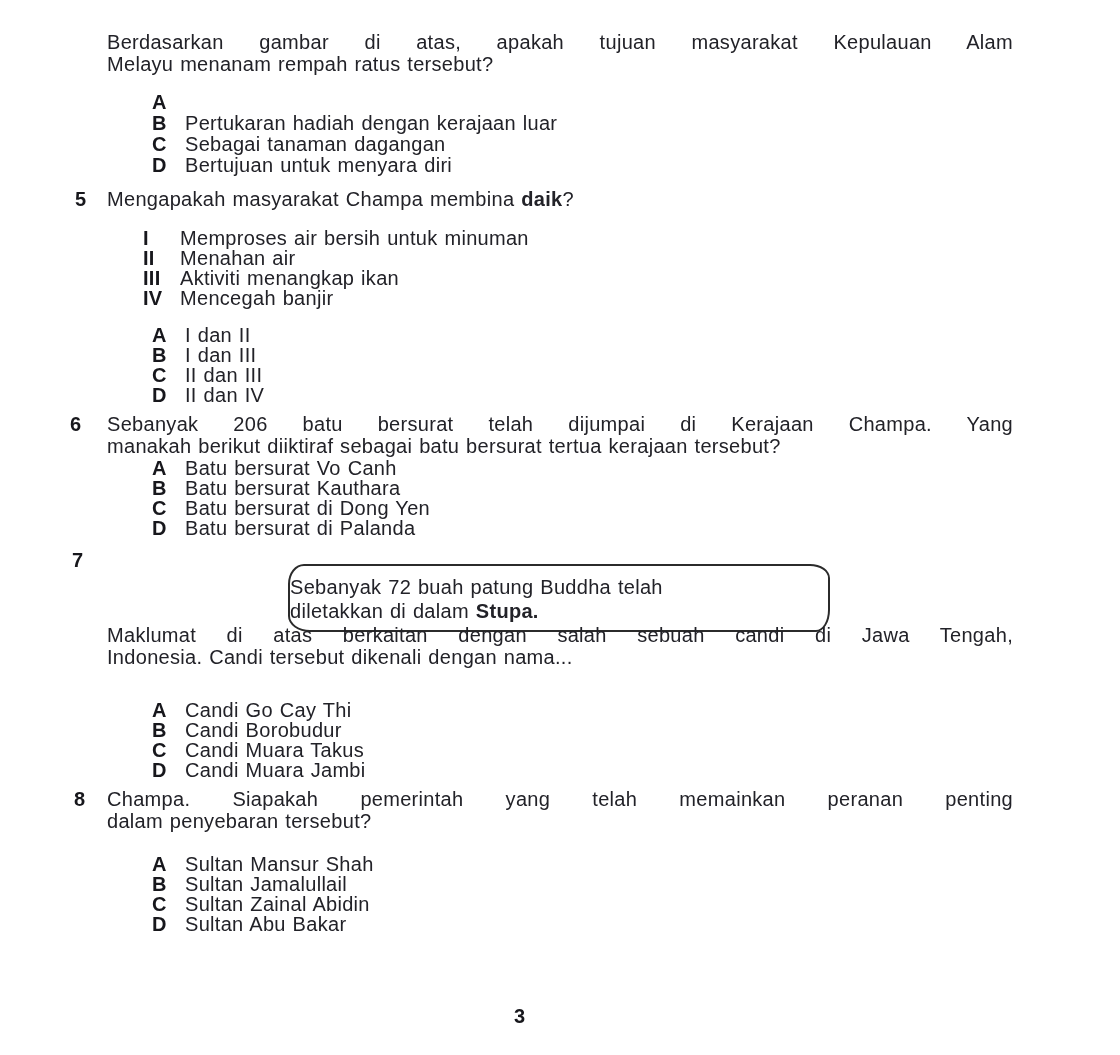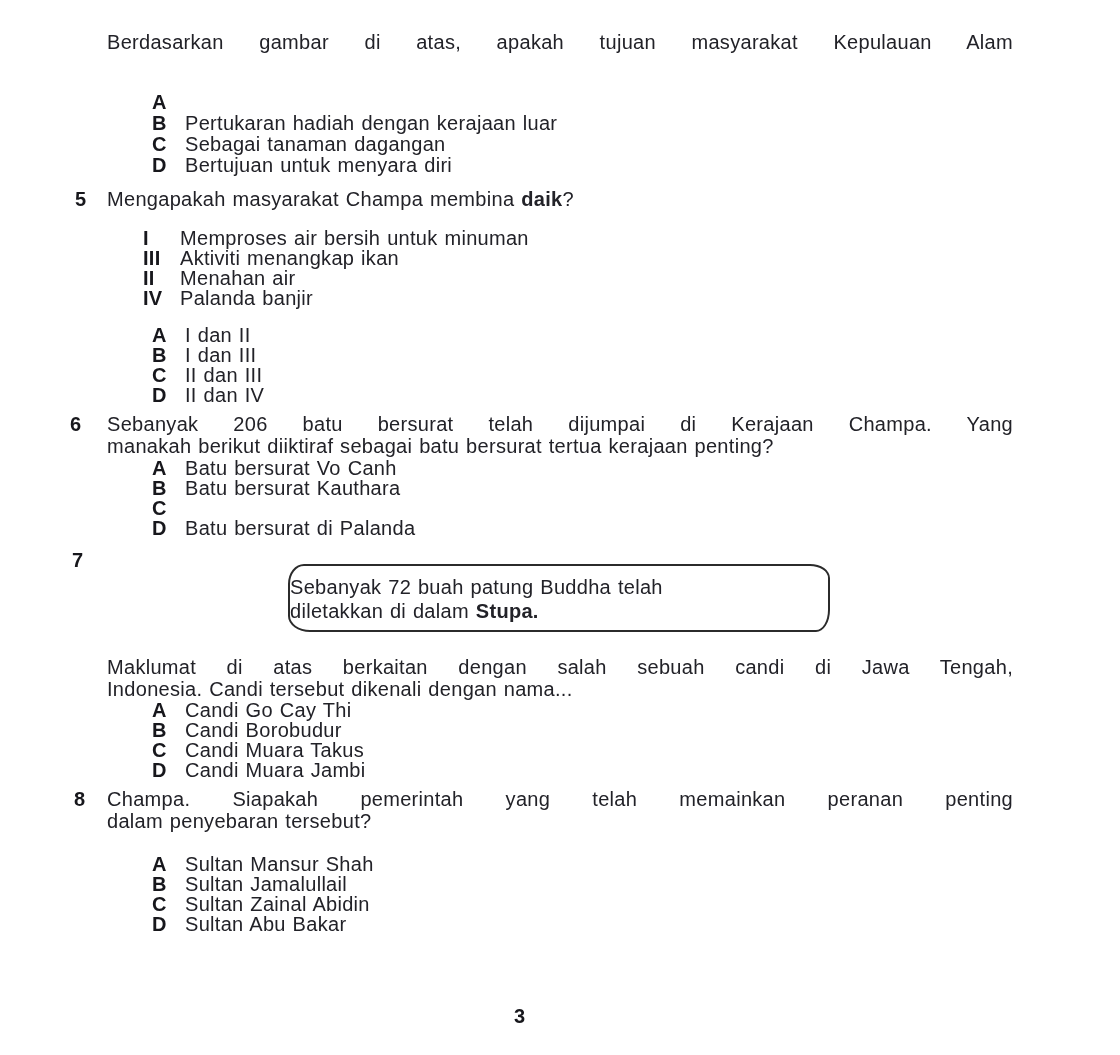--- a/index.html
+++ b/index.html
@@ -32,21 +32,21 @@
 
   
   .stem {
     position: absolute;
     width: 906px;
     line-height: 22px;
   }
   #q4-stem { left: 107px; top: 31px;  }
   #q5-stem { left: 107px; top: 188px; width: 906px; }
   #q6-stem { left: 107px; top: 413px; }
-  #q7-stem { left: 107px; top: 656px; }
+  #q7-stem { left: 107px; top: 624px; }
   #q8-stem { left: 107px; top: 788px; }
 
   .stem-line { width: 100%; }
   .stem-line.j {
     text-align: justify;
     text-align-last: justify;
   }
   .stem-line.last { text-align: left; }
 
   .emph {
@@ -109,20 +109,21 @@
     color: #17171c;
   }
 </style>
 </head>
 <body>
 
 <div>
 
   <div class="stem" id="q4-stem">
     <div class="stem-line j">Berdasarkan gambar di atas, apakah tujuan masyarakat Kepulauan Alam</div>
+    <div class="stem-line last">Melayu menanam rempah ratus tersebut?</div>
   </div>
   <div class="opts" id="q4-opts">
     <div class="row">
       <span class="letter">A</span>
     </div>
     <div class="row">
       <span class="letter">B</span>
       <span class="rtext">Pertukaran hadiah dengan kerajaan luar</span>
     </div>
     <div class="row">
@@ -138,30 +139,30 @@
   <span class="qnum" id="q5-num">5</span>
   <div class="stem" id="q5-stem">
     <span>Mengapakah masyarakat Champa membina </span><span class="emph">daik</span><span>?</span>
   </div>
   <div id="q5-stmts">
     <div class="row">
       <span class="numeral">I</span>
       <span class="rtext">Memproses air bersih untuk minuman</span>
     </div>
     <div class="row">
+      <span class="numeral">II</span>
+      <span class="rtext">Menahan air</span>
+    </div>
+    <div class="row">
       <span class="numeral">III</span>
       <span class="rtext">Aktiviti menangkap ikan</span>
     </div>
     <div class="row">
-      <span class="numeral">II</span>
-      <span class="rtext">Menahan air</span>
-    </div>
-    <div class="row">
       <span class="numeral">IV</span>
-      <span class="rtext">Palanda banjir</span>
+      <span class="rtext">Mencegah banjir</span>
     </div>
   </div>
   <div class="opts" id="q5-opts">
     <div class="row">
       <span class="letter">A</span>
       <span class="rtext">I dan II</span>
     </div>
     <div class="row">
       <span class="letter">B</span>
       <span class="rtext">I dan III</span>
@@ -172,33 +173,34 @@
     </div>
     <div class="row">
       <span class="letter">D</span>
       <span class="rtext">II dan IV</span>
     </div>
   </div>
 
   <span class="qnum" id="q6-num">6</span>
   <div class="stem" id="q6-stem">
     <div class="stem-line j">Sebanyak 206 batu bersurat telah dijumpai di Kerajaan Champa. Yang</div>
-    <div class="stem-line last">manakah berikut diiktiraf sebagai batu bersurat tertua kerajaan penting?</div>
+    <div class="stem-line last">manakah berikut diiktiraf sebagai batu bersurat tertua kerajaan tersebut?</div>
   </div>
   <div class="opts" id="q6-opts">
     <div class="row">
       <span class="letter">A</span>
       <span class="rtext">Batu bersurat Vo Canh</span>
     </div>
     <div class="row">
       <span class="letter">B</span>
       <span class="rtext">Batu bersurat Kauthara</span>
     </div>
     <div class="row">
       <span class="letter">C</span>
+      <span class="rtext">Batu bersurat di Dong Yen</span>
     </div>
     <div class="row">
       <span class="letter">D</span>
       <span class="rtext">Batu bersurat di Palanda</span>
     </div>
   </div>
 
   <span class="qnum" id="q7-num">7</span>
   <div id="q7-box">
     <div class="box-line">Sebanyak 72 buah patung Buddha telah</div>

